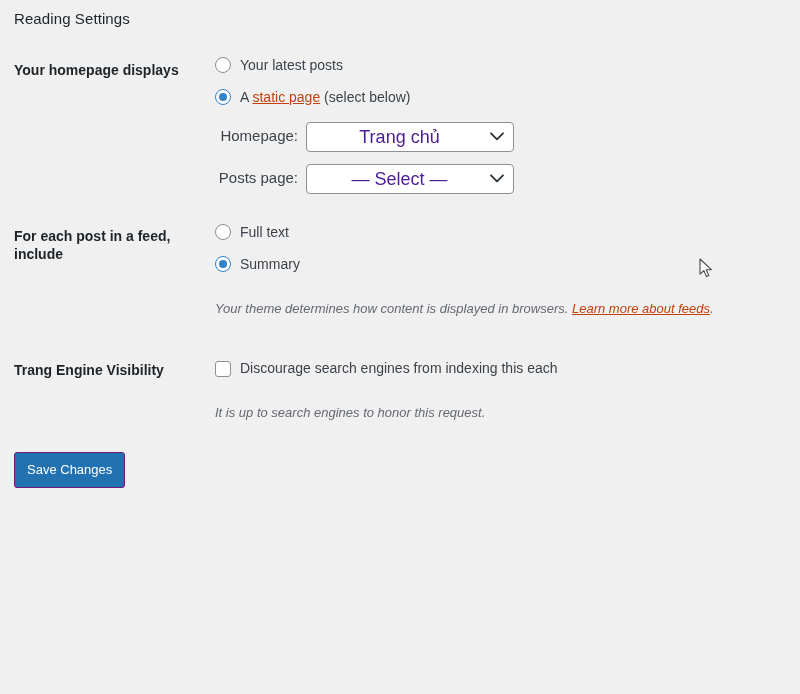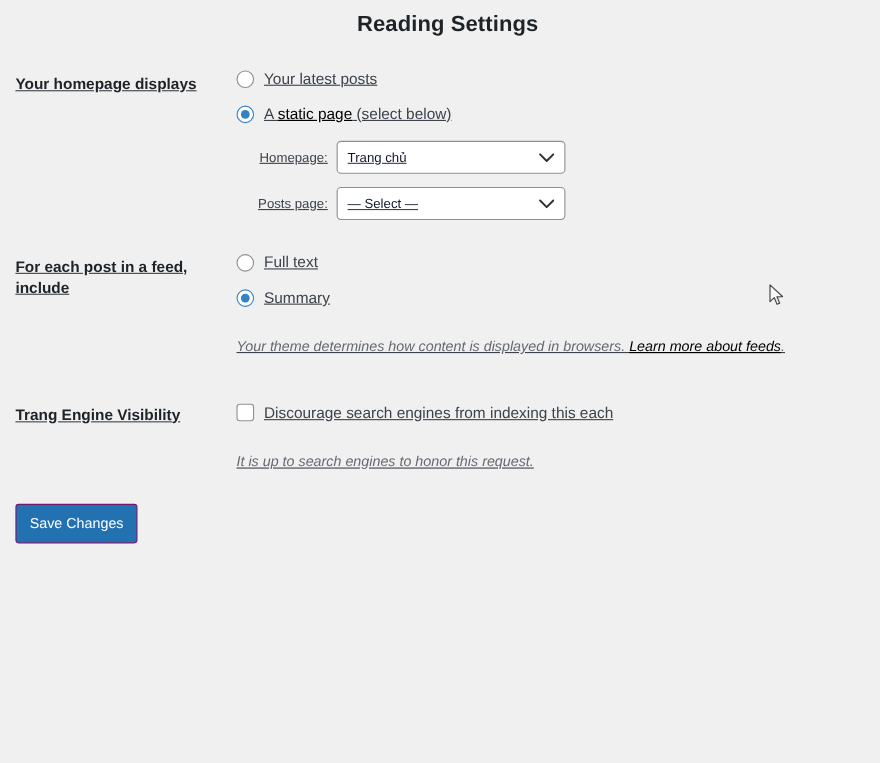--- a/index.html
+++ b/index.html
@@ -12,36 +12,34 @@
     background: #f0f0f1;
     font-family: "Liberation Sans", sans-serif;
     color: #3c434a;
     -webkit-font-smoothing: antialiased;
     overflow: hidden;
     position: relative;
   }
 
   
   .page-title {
-    font-size: 20px;
-    font-weight: 700;
+    font-size: 15px;
+    font-weight: 400;
     line-height: 1.3;
     color: #1d2327;
     margin: 0;
     padding: 9px 0 4px 14px;
     letter-spacing: 0.1px;
-    text-align: center;
   }
 
   
   .form-table {
     width: 100%;
     border-collapse: collapse;
     margin-top: 13px;
-    text-decoration: underline;
   }
   .form-table tr { vertical-align: top; }
   .form-table th {
     width: 215px;
     text-align: left;
     font-weight: 600;
     font-size: 14px;
     line-height: 1.35;
     color: #1d2327;
     padding: 17px 10px 17px 14px;
@@ -109,63 +107,64 @@
     min-width: 16px;
     border: 1px solid #8c8f94;
     border-radius: 3px;
     background: #fff;
     box-sizing: border-box;
     margin-right: 9px;
   }
 
   
   a.link {
-    color: #000000;
+    color: #c2410c;
     text-decoration: underline;
   }
 
   
   .page-selects {
     margin: 14px 0 4px 0;
   }
   .select-row {
     display: flex;
     align-items: center;
     margin-bottom: 12px;
   }
   .select-row:last-child { margin-bottom: 0; }
   .select-label {
-    font-size: 12px;
+    font-size: 15px;
     color: #3c434a;
     text-align: right;
     margin-right: 8px;
   }
   .select-label.homepage { width: 83px; }
   .select-label.postspage { width: 83px; }
 
   .select-box {
     position: relative;
     display: inline-block;
     height: 30px;
     background: #fff;
     border: 1px solid #8c8f94;
     border-radius: 4px;
     box-sizing: border-box;
     box-shadow: 0 0 0 transparent;
   }
   .select-box.homepage { width: 208px; }
   .select-box.postspage { width: 208px; }
   .select-value {
-    font-size: 12px;
-    color: #0f172a;
+    font-size: 18px;
+    color: #4c1d95;
     line-height: 28px;
     padding-left: 9px;
     padding-right: 30px;
     white-space: nowrap;
     overflow: hidden;
+    text-align: center;
   }
   .select-chevron {
     position: absolute;
     right: 9px;
     top: 0;
     bottom: 0;
     display: flex;
     align-items: center;
     pointer-events: none;
   }

